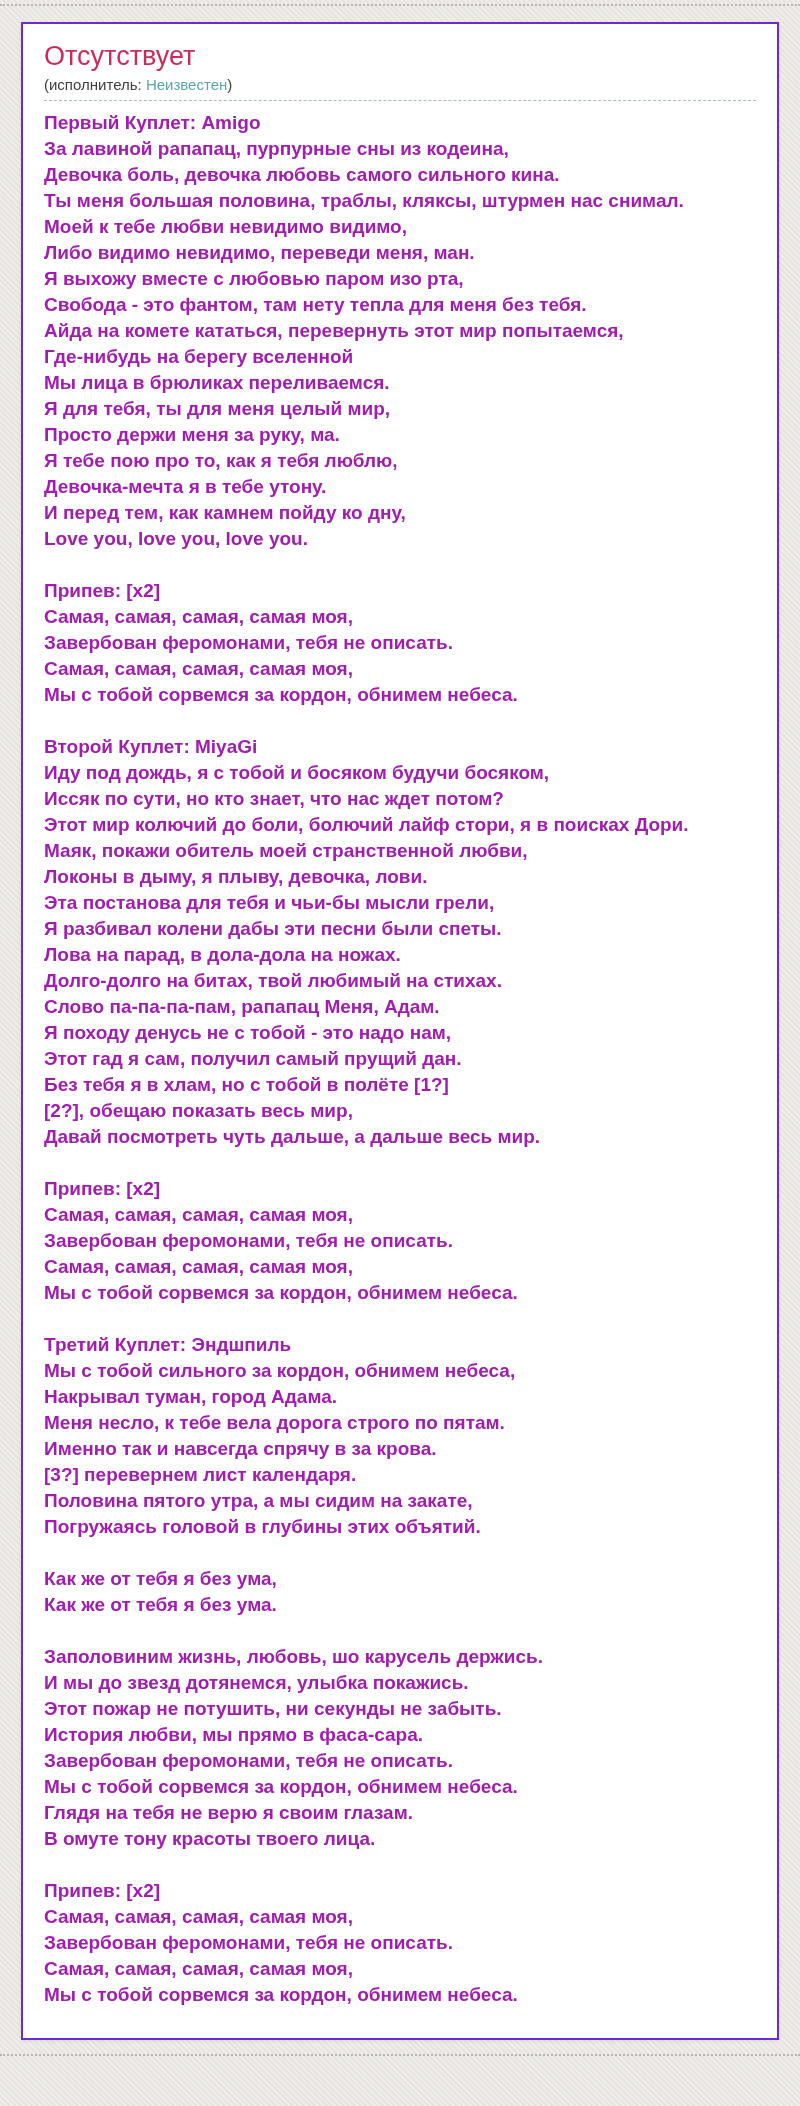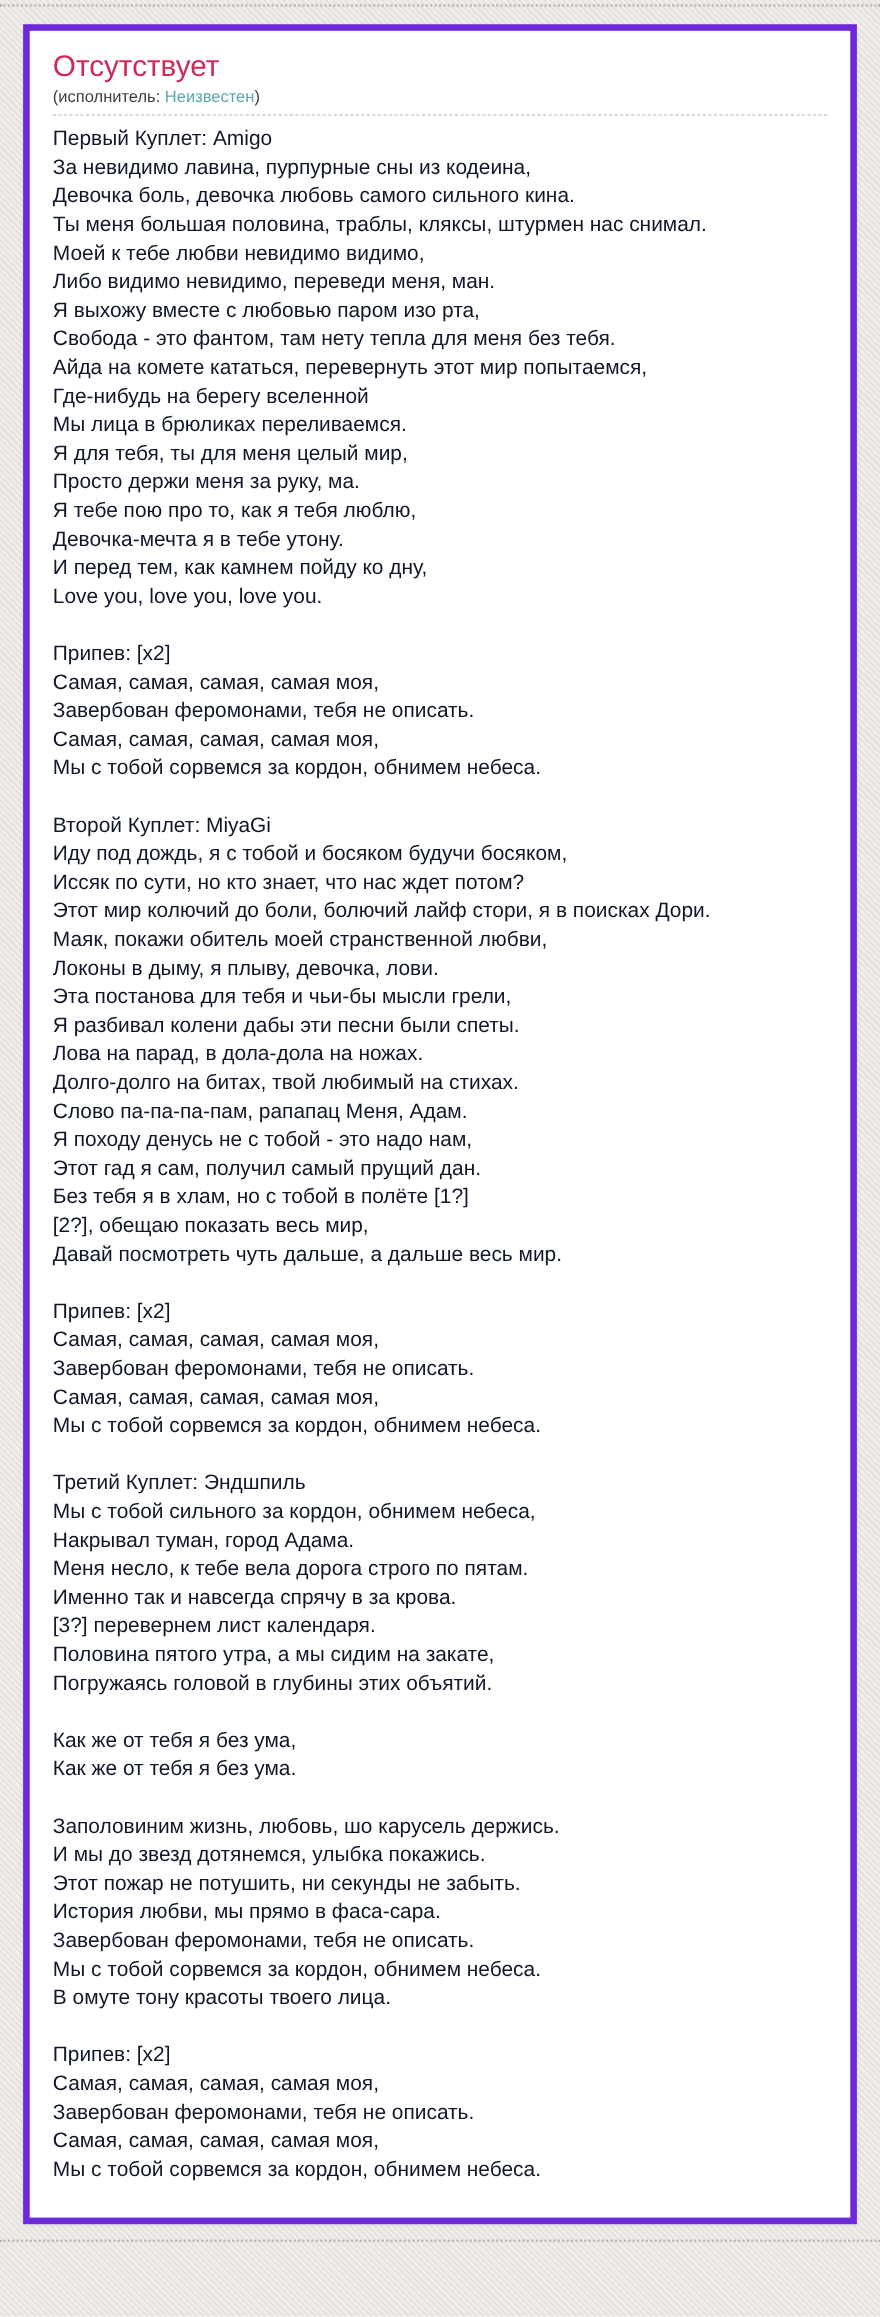--- a/index.html
+++ b/index.html
@@ -20,21 +20,21 @@
   }
   .page-border {
     height: 0;
     border-top: 2px dotted #b9b5af;
   }
   .page-border.top { margin: 4px 0 0 0; }
   .page-border.bottom { margin: 8px 0 0 0; }
   .card {
     margin: 16px 21px 14px 21px;
     background: #ffffff;
-    border: 6px solid #6d28d9;
+    border: 2px solid #6d28d9;
     box-shadow: 0 1px 3px rgba(0,0,0,0.08);
     padding: 16px 21px 30px 21px;
   }
   h1.song-title {
     margin: 0 0 4px 0;
     font-size: 27px;
     line-height: 1.2;
     font-weight: 400;
     color: #cc2b57;
   }
@@ -46,41 +46,42 @@
   }
   .artist-link {
     color: #5aa5af;
     text-decoration: none;
     cursor: pointer;
   }
   .lyrics {
     margin-top: 9px;
     font-size: 19px;
     line-height: 26px;
-    color: #0f172a;
+    color: #a21caf;
+    font-weight: bold;
   }
   .lyrics-block { margin: 0 0 26px 0; }
   .lyrics-block:last-child { margin-bottom: 0; }
   .lyrics-line { white-space: nowrap; }
 </style>
 </head>
 <body>
 
 <div>
   <div class="page-border top"></div>
 
   <div class="card">
     <h1 class="song-title">Отсутствует</h1>
 
     <div class="artist-line"><span>(исполнитель: </span><a class="artist-link">Неизвестен</a><span>)</span></div>
 
     <div class="lyrics" id="lyrics">
         <div class="lyrics-block">
           <div class="lyrics-line">Первый Куплет: Amigo</div>
-          <div class="lyrics-line">За невидимо лавина, пурпурные сны из кодеина,</div>
+          <div class="lyrics-line">За лавиной рапапац, пурпурные сны из кодеина,</div>
           <div class="lyrics-line">Девочка боль, девочка любовь самого сильного кина.</div>
           <div class="lyrics-line">Ты меня большая половина, траблы, кляксы, штурмен нас снимал.</div>
           <div class="lyrics-line">Моей к тебе любви невидимо видимо,</div>
           <div class="lyrics-line">Либо видимо невидимо, переведи меня, ман.</div>
           <div class="lyrics-line">Я выхожу вместе с любовью паром изо рта,</div>
           <div class="lyrics-line">Свобода - это фантом, там нету тепла для меня без тебя.</div>
           <div class="lyrics-line">Айда на комете кататься, перевернуть этот мир попытаемся,</div>
           <div class="lyrics-line">Где-нибудь на берегу вселенной</div>
           <div class="lyrics-line">Мы лица в брюликах переливаемся.</div>
           <div class="lyrics-line">Я для тебя, ты для меня целый мир,</div>
@@ -136,20 +137,21 @@
           <div class="lyrics-line">Как же от тебя я без ума,</div>
           <div class="lyrics-line">Как же от тебя я без ума.</div>
         </div>
         <div class="lyrics-block">
           <div class="lyrics-line">Заполовиним жизнь, любовь, шо карусель держись.</div>
           <div class="lyrics-line">И мы до звезд дотянемся, улыбка покажись.</div>
           <div class="lyrics-line">Этот пожар не потушить, ни секунды не забыть.</div>
           <div class="lyrics-line">История любви, мы прямо в фаса-сара.</div>
           <div class="lyrics-line">Завербован феромонами, тебя не описать.</div>
           <div class="lyrics-line">Мы с тобой сорвемся за кордон, обнимем небеса.</div>
+          <div class="lyrics-line">Глядя на тебя не верю я своим глазам.</div>
           <div class="lyrics-line">В омуте тону красоты твоего лица.</div>
         </div>
         <div class="lyrics-block">
           <div class="lyrics-line">Припев: [x2]</div>
           <div class="lyrics-line">Самая, самая, самая, самая моя,</div>
           <div class="lyrics-line">Завербован феромонами, тебя не описать.</div>
           <div class="lyrics-line">Самая, самая, самая, самая моя,</div>
           <div class="lyrics-line">Мы с тобой сорвемся за кордон, обнимем небеса.</div>
         </div>
       </div>

